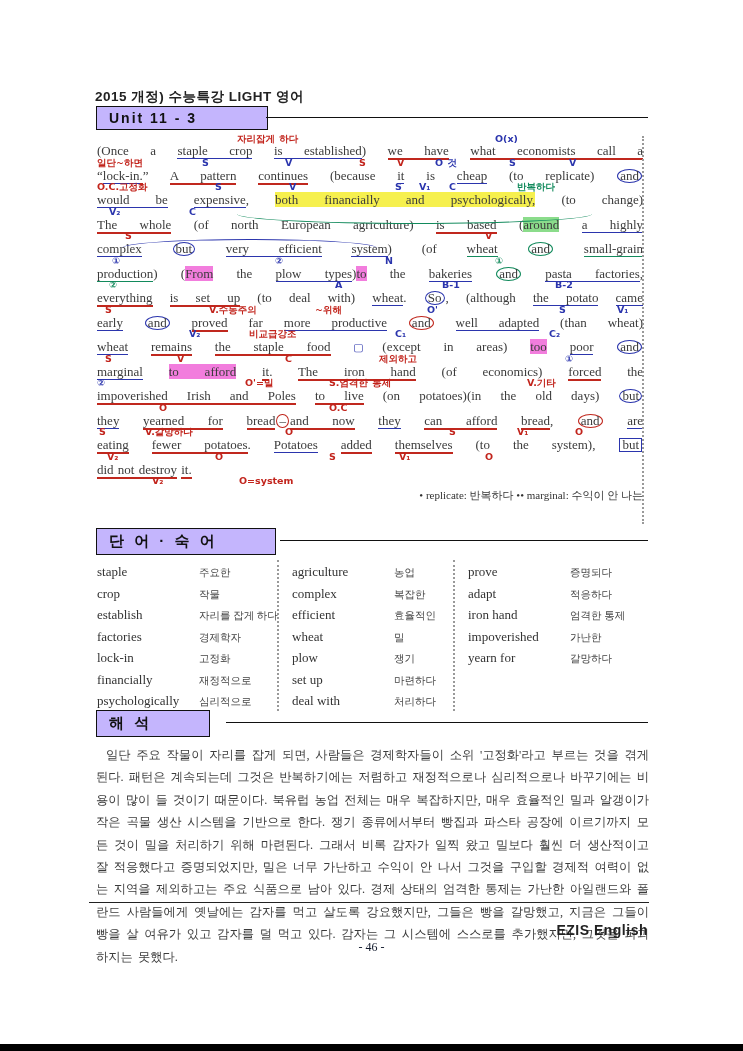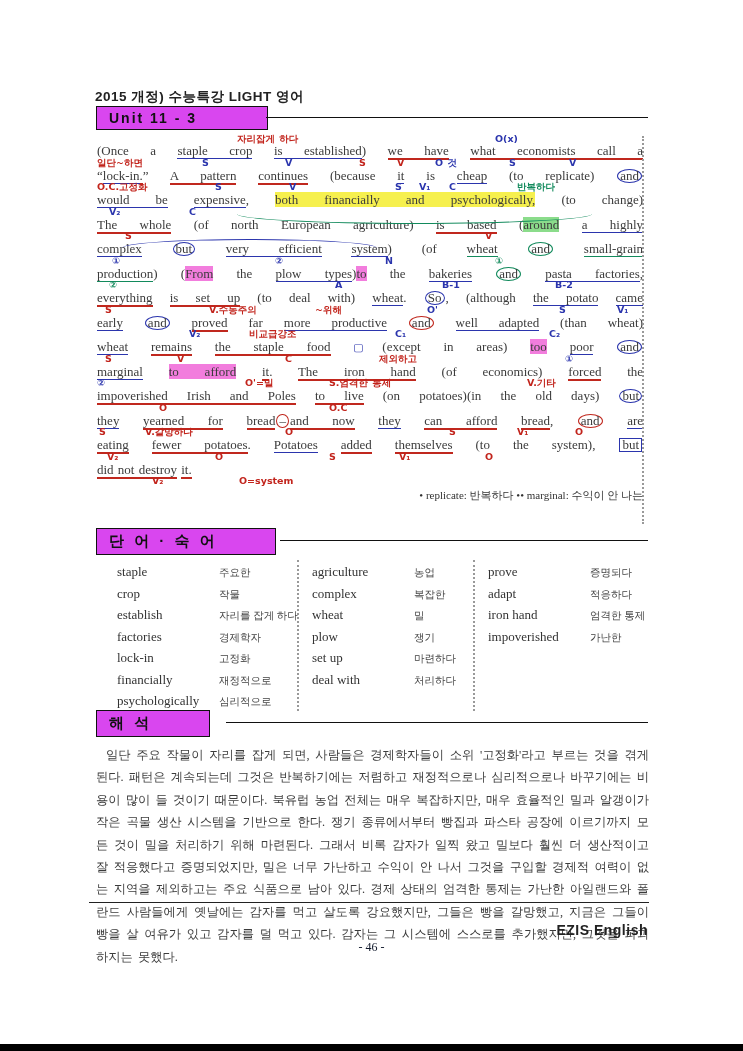--- a/index.html
+++ b/index.html
@@ -3,21 +3,21 @@
 <meta charset="utf-8">
 <style>
   html,body{margin:0;padding:0;}
   body{
     width:743px;height:1051px;position:relative;background:#ffffff;
     font-family:"Liberation Serif",serif;color:#3a3a3a;overflow:hidden;
   }
   
   .doc-header{position:absolute;left:95px;top:88px;font-family:"Liberation Sans",sans-serif;
     font-size:13.5px;font-weight:bold;color:#222;letter-spacing:0.5px;}
-  .title-box{position:absolute;border:1.6px solid #111;background:#d946ef;
+  .title-box{position:absolute;border:1.6px solid #111;background:#c4b5fd;
     font-family:"Liberation Sans",sans-serif;font-weight:bold;color:#111;
     display:flex;align-items:center;padding:0 12px;box-sizing:border-box;}
   .box-rule{position:absolute;height:0;border-top:1.4px solid #111;}
   #unit-box{left:96px;top:106px;width:172px;height:24px;font-size:14px;letter-spacing:2px;}
   #vocab-box{left:96px;top:528px;width:180px;height:27px;font-size:15px;letter-spacing:3px;}
   #trans-box{left:96px;top:710px;width:114px;height:27px;font-size:15px;letter-spacing:3px;}
 
   
   #passage{position:absolute;left:97px;top:130px;width:546px;padding-top:14px;}
   .pline{position:relative;height:24.5px;line-height:14px;font-size:13px;
@@ -44,21 +44,21 @@
   .ann-r{color:#c2241c;}
   .ann-b2{color:#2b35ad;}
   .ann-g{color:#128a5c;}
   .arc{position:absolute;z-index:2;}
   .arc-below{bottom:-6px;height:9px;border-bottom:1.6px solid;border-radius:0 0 50% 50% / 0 0 100% 100%;}
   .arc-above{top:-3px;height:8px;border-top:1.6px solid;border-radius:50% 50% 0 0 / 100% 100% 0 0;}
   #footnote{position:absolute;left:97px;top:488px;width:546px;font-size:11px;color:#333;
     text-align:right;padding-right:2px;}
 
   
-  #vocab-grid{position:absolute;left:97px;top:560px;width:552px;display:flex;margin-left:20px;}
+  #vocab-grid{position:absolute;left:97px;top:560px;width:552px;display:flex;}
   .vcol{box-sizing:border-box;}
   .vcol:nth-child(1){width:180px;}
   .vcol:nth-child(2){width:176px;border-left:2px dotted #999;padding-left:13px;}
   .vcol:nth-child(3){width:196px;border-left:2px dotted #999;padding-left:13px;}
   .vrow{height:21.5px;line-height:21.5px;white-space:nowrap;}
   .vw{display:inline-block;width:102px;font-size:13px;color:#333;}
   .vm{font-size:10.5px;color:#444;}
 
   
   #trans-text{position:absolute;left:96px;top:744px;width:553px;font-size:12.3px;line-height:22.4px;
@@ -115,30 +115,32 @@
       <div class="vrow"><span class="vw">crop</span><span class="vm">작물</span></div>
       <div class="vrow"><span class="vw">establish</span><span class="vm">자리를 잡게 하다</span></div>
       <div class="vrow"><span class="vw">factories</span><span class="vm">경제학자</span></div>
       <div class="vrow"><span class="vw">lock-in</span><span class="vm">고정화</span></div>
       <div class="vrow"><span class="vw">financially</span><span class="vm">재정적으로</span></div>
       <div class="vrow"><span class="vw">psychologically</span><span class="vm">심리적으로</span></div>
     </div>
     <div class="vcol">
       <div class="vrow"><span class="vw">agriculture</span><span class="vm">농업</span></div>
       <div class="vrow"><span class="vw">complex</span><span class="vm">복잡한</span></div>
+      <div class="vrow"><span class="vw">efficient</span><span class="vm">효율적인</span></div>
       <div class="vrow"><span class="vw">wheat</span><span class="vm">밀</span></div>
       <div class="vrow"><span class="vw">plow</span><span class="vm">쟁기</span></div>
       <div class="vrow"><span class="vw">set up</span><span class="vm">마련하다</span></div>
       <div class="vrow"><span class="vw">deal with</span><span class="vm">처리하다</span></div>
     </div>
     <div class="vcol">
       <div class="vrow"><span class="vw">prove</span><span class="vm">증명되다</span></div>
       <div class="vrow"><span class="vw">adapt</span><span class="vm">적응하다</span></div>
       <div class="vrow"><span class="vw">iron hand</span><span class="vm">엄격한 통제</span></div>
       <div class="vrow"><span class="vw">impoverished</span><span class="vm">가난한</span></div>
+      <div class="vrow"><span class="vw">yearn for</span><span class="vm">갈망하다</span></div>
     </div>
   </div>
 
 <div id="trans-box" class="title-box">
   <span>해 석</span>
 </div>
 <div class="box-rule" style="left:226px;top:722px;width:422px;"></div>
 
 <div id="trans-text">일단 주요 작물이 자리를 잡게 되면, 사람들은 경제학자들이 소위 '고정화'라고 부르는 것을 겪게 된다. 패턴은 계속되는데 그것은 반복하기에는 저렴하고 재정적으로나 심리적으로나 바꾸기에는 비용이 많이 들 것이기 때문이다. 북유럽 농업 전체는 매우 복잡하지만, 매우 효율적인 밀과 알갱이가 작은 곡물 생산 시스템을 기반으로 한다. 쟁기 종류에서부터 빵집과 파스타 공장에 이르기까지 모든 것이 밀을 처리하기 위해 마련된다. 그래서 비록 감자가 일찍 왔고 밀보다 훨씬 더 생산적이고 잘 적응했다고 증명되었지만, 밀은 너무 가난하고 수익이 안 나서 그것을 구입할 경제적 여력이 없는 지역을 제외하고는 주요 식품으로 남아 있다. 경제 상태의 엄격한 통제는 가난한 아일랜드와 폴란드 사람들에게 옛날에는 감자를 먹고 살도록 강요했지만, 그들은 빵을 갈망했고, 지금은 그들이 빵을 살 여유가 있고 감자를 덜 먹고 있다. 감자는 그 시스템에 스스로를 추가했지만, 그것을 파괴하지는 못했다.</div>
 

